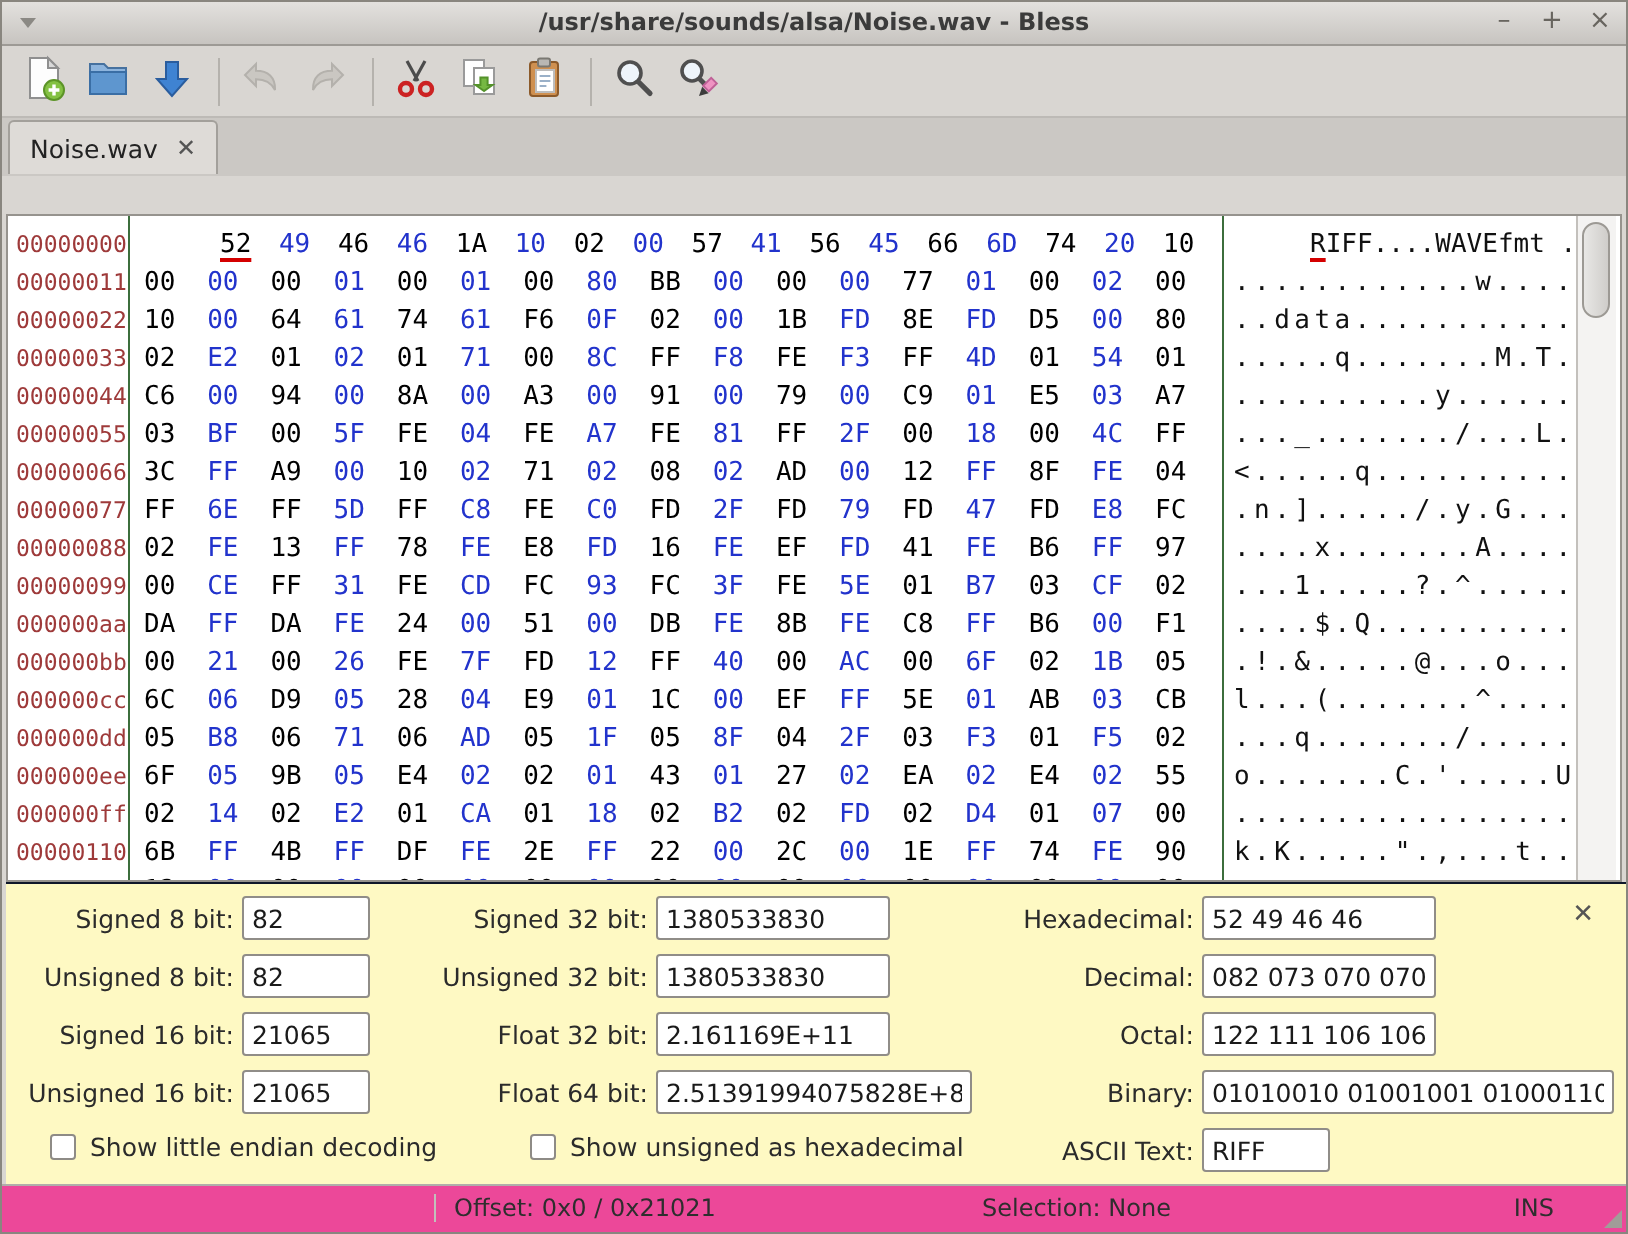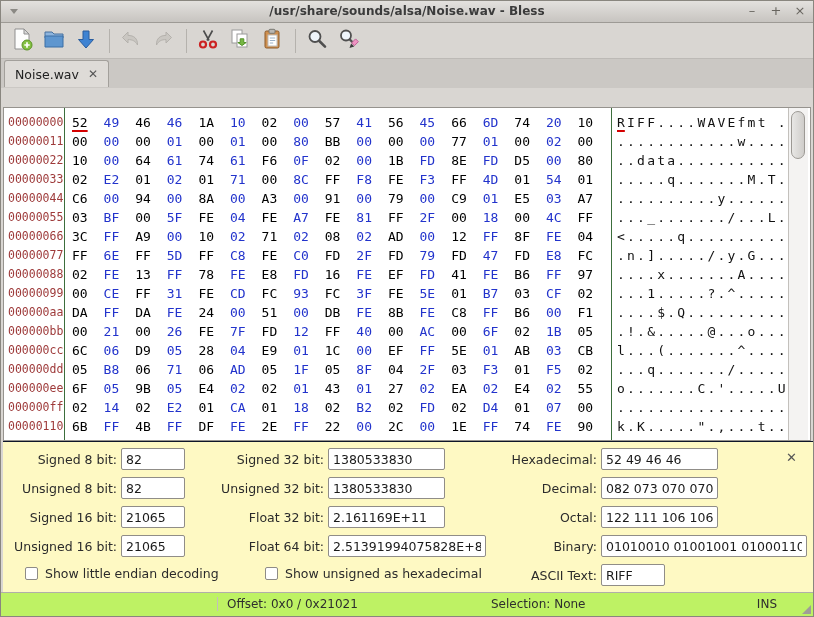--- a/index.html
+++ b/index.html
@@ -55,21 +55,21 @@
   .offrow { height:19px; line-height:19px; font-family:"DejaVu Sans Mono","Liberation Mono",monospace;
             font-size:11.5px; color:#9e3a3a; }
   .vsep { width:1px; background:#3c6e3c; }
   .hexcol { width:546px; padding:5px 0 0 7px; }
   .hexrow { height:19px; line-height:19px; display:flex; }
   .byte { width:31.6px; font-family:"DejaVu Sans Mono","Liberation Mono",monospace; font-size:13px; }
   .b0 { color:#000; } .b1 { color:#2233cc; }
   .asccol { width:176px; padding:5px 0 0 5px; }
   .ascrow { height:19px; line-height:19px; display:flex; }
   .achar { width:10.05px; font-family:"DejaVu Sans Mono","Liberation Mono",monospace; font-size:13px; color:#111; }
-  .cursor { text-decoration:underline; text-decoration-color:#d40000; text-decoration-thickness:2px; text-underline-offset:3px; }
+  .cursor { text-decoration:underline; text-decoration-color:#d40000; text-decoration-thickness:2px; text-underline-offset:3px;margin-left:38px; }
   .scrollcol { width:20px; border-left:1px solid #c3c0bc; background:#f4f3f2; position:relative; }
   .thumb { position:absolute; left:2px; top:3px; width:14px; height:48px;
            background:linear-gradient(90deg,#e8e7e5,#cfcdca); border:1px solid #9c9994; border-radius:7px; }
   
   .inspector { position:absolute; top:440px; left:2px; width:810px; height:153px;
                border-top:1px solid #0f172a; background:#fef9c3; }
   .icol { position:absolute; top:6px; }
   .field { display:flex; align-items:center; height:22px; margin-bottom:7px; }
   .flabel { text-align:right; font-size:12.5px; color:#2b2b2b; padding-right:4px; }
   #colA .flabel { width:110px; } #colB .flabel { width:135px; } #colC .flabel { width:130px; }
@@ -81,21 +81,21 @@
   #colC .finput { width:117px; } #colC .field:nth-child(4) .finput { width:206px; }
   #colC .field:nth-child(5) .finput { width:64px; }
   #colA { left:8px; } #colB { left:190px; } #colC { left:468px; }
   .checkrow { position:absolute; top:124px; left:0; right:0; height:20px; }
   .checkitem { position:absolute; display:flex; align-items:center; gap:7px; }
   .checkbox { width:13px; height:13px; background:#fff; border:1px solid #8e8b86; border-radius:2px; }
   .checklabel { font-size:12.5px; color:#2b2b2b; }
   .panel-close { position:absolute; right:16px; top:8px; color:#555; font-size:13px; }
   
   .statusbar { position:absolute; bottom:0; left:0; right:0; height:24px;
-               border-top:1px solid #b1aeaa; background:#bef264; font-size:12px; color:#2e2e2e; }
+               border-top:1px solid #b1aeaa; background:#ec4899; font-size:12px; color:#2e2e2e; }
   .st-offset { position:absolute; left:226px; top:4px; }
   .st-sel { position:absolute; left:490px; top:4px; }
   .st-mode { position:absolute; right:36px; top:4px; }
   .grip { position:absolute; right:2px; bottom:2px; width:0; height:0;
           border-left:9px solid transparent; border-bottom:9px solid #a09d98; }
   .st-div { position:absolute; left:216px; top:4px; width:2px; height:14px; border-left:1px solid #c2bfbb; }
 </style>
 </head>
 <body>
 

